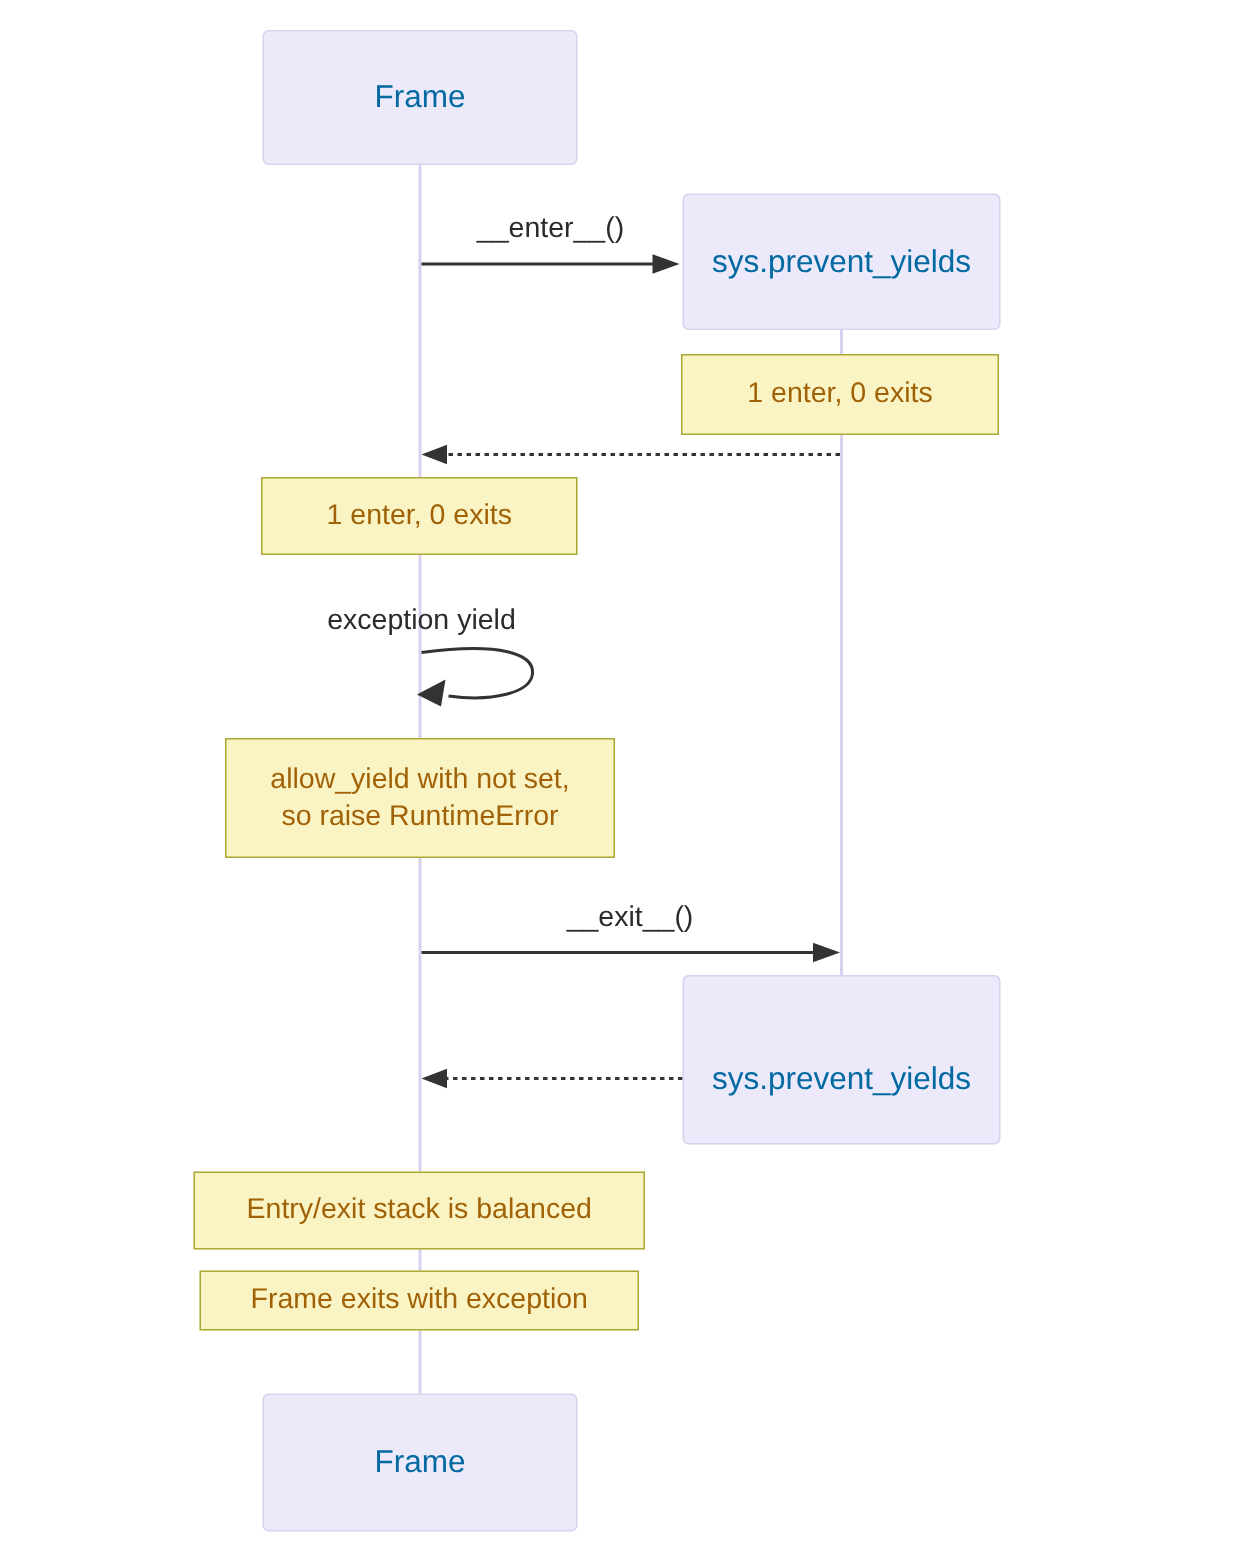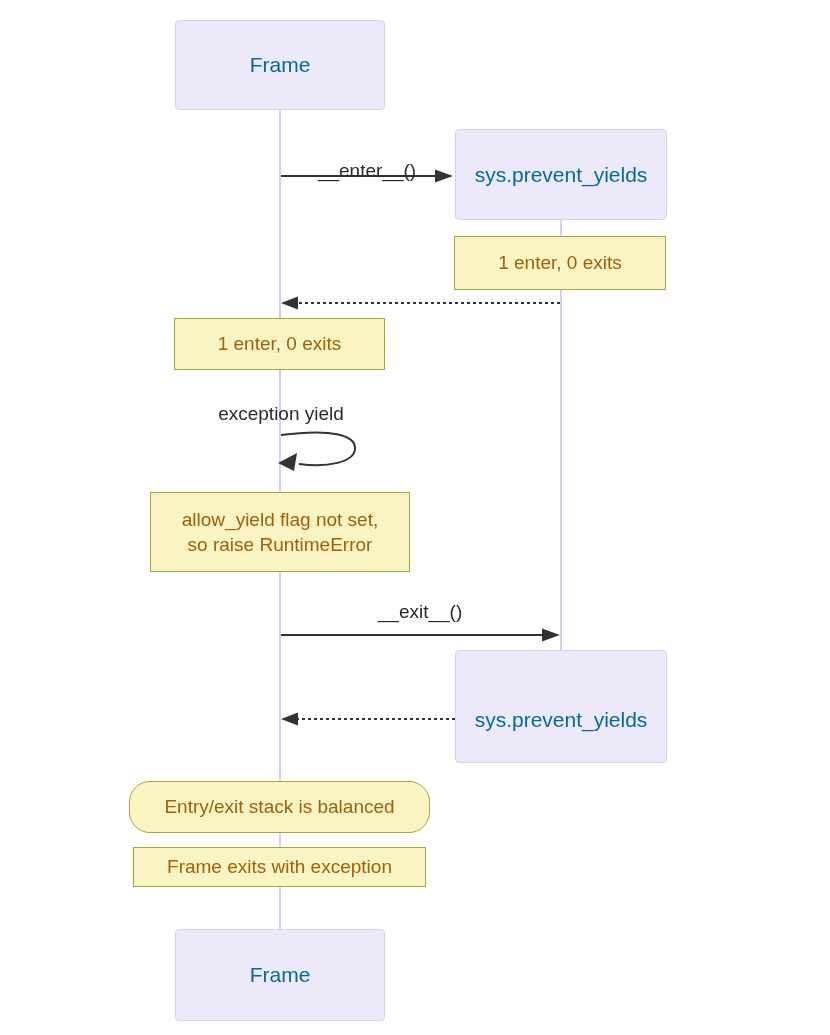--- a/index.html
+++ b/index.html
@@ -45,31 +45,31 @@
     justify-content: center;
     font-size: 19px;
     line-height: 1.32;
     color: #a16207;
     text-align: center;
   }
   #note-sys-enter   { left: 454px; top: 236px; width: 212px; height: 54px; }
   #note-frame-enter { left: 174px; top: 318px; width: 211px; height: 52px; }
   #note-allow       { left: 150px; top: 492px; width: 260px; height: 80px; }
   #note-sys-exit    { left: 455px; top: 650px; width: 212px; height: 55px; }
-  #note-balanced    { left: 129px; top: 781px; width: 301px; height: 52px; border-radius: 21px; }
+  #note-balanced    { left: 129px; top: 781px; width: 301px; height: 52px; }
   #note-exception   { left: 133px; top: 847px; width: 293px; height: 40px; }
 
   .msg {
     position: absolute;
     transform: translateX(-50%);
     font-size: 19px;
     color: #2b2b2b;
     white-space: nowrap;
   }
-  #msg-enter { left: 367px; top: 160px; }
+  #msg-enter { left: 367px; top: 142px; }
   #msg-self  { left: 281px; top: 403px; }
   #msg-exit  { left: 420px; top: 601px; }
 </style>
 </head>
 <body>
 
 <div id="canvas">
 
   <svg id="lines-layer" viewBox="0 0 830 1035" xmlns="http://www.w3.org/2000/svg">
 
@@ -105,21 +105,21 @@
     <span>Frame</span>
   </div>
 
   <div class="note" id="note-sys-enter">
     <span>1 enter, 0 exits</span>
   </div>
   <div class="note" id="note-frame-enter">
     <span>1 enter, 0 exits</span>
   </div>
   <div class="note" id="note-allow">
-    <span>allow_yield flag not set,</span>
+    <span>allow_yield with not set,</span>
     <span>so raise RuntimeError</span>
   </div>
   <div class="note" id="note-balanced">
     <span>Entry/exit stack is balanced</span>
   </div>
   <div class="note" id="note-exception">
     <span>Frame exits with exception</span>
   </div>
 
   <div class="msg" id="msg-enter">__enter__()</div>

